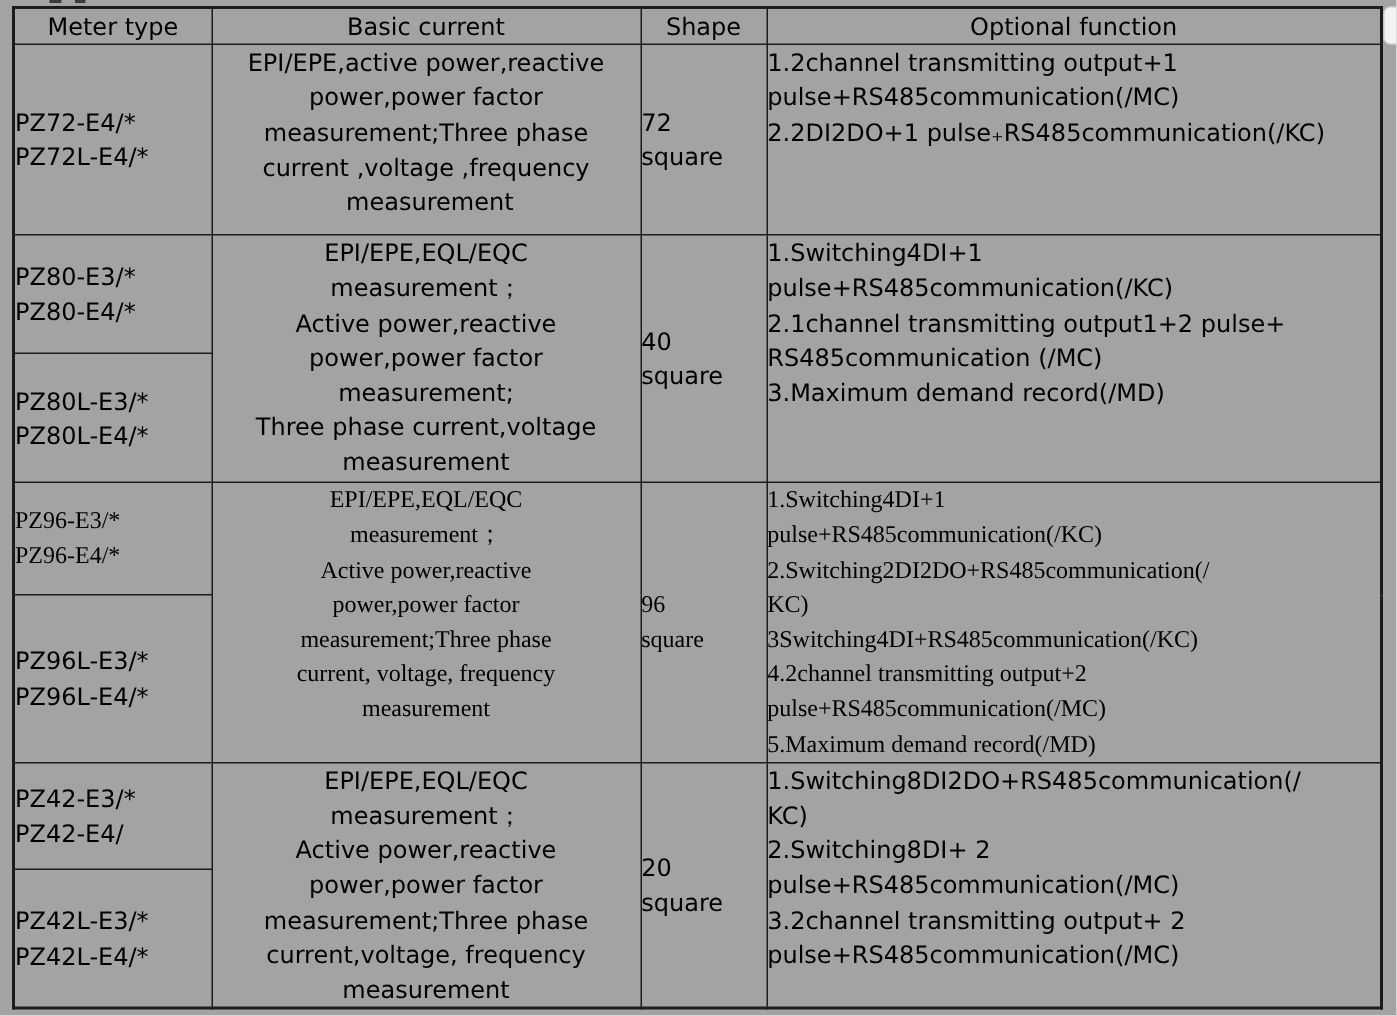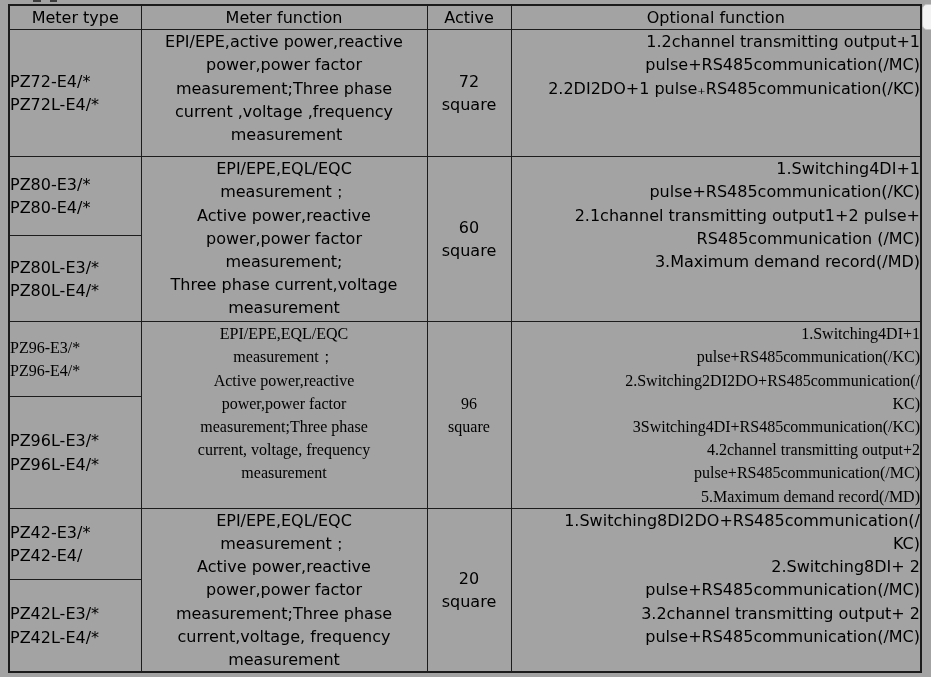--- a/index.html
+++ b/index.html
@@ -64,26 +64,25 @@
     vertical-align: middle;
     white-space: pre-wrap;
   }
   td.c-basic {
     text-align: center;
     vertical-align: top;
     padding: 2px 2px 0 4px;
     white-space: pre-wrap;
   }
   td.c-shape {
-    text-align: center;
     vertical-align: middle;
     white-space: pre-wrap;
   }
   td.c-opt {
-    text-align: right;
+    text-align: left;
     vertical-align: top;
     padding: 2px 1px 0 5px;
     white-space: pre-wrap;
   }
   tr.h-hdr  { height: 23px; }
   tr.h-r1   { height: 127px; }
   tr.h-r2a  { height: 79px; }
   tr.h-r2b  { height: 86px; }
   tr.h-r3a  { height: 75px; font-family: Liberation Serif, serif; }
   tr.h-r3b  { height: 111px; }
@@ -103,22 +102,22 @@
   <table class="spec">
     <colgroup>
       <col style="width:132px">
       <col style="width:286px">
       <col style="width:84px">
       <col style="width:410px">
     </colgroup>
     <tbody>
       <tr class="h-hdr">
         <th class="hdr">Meter type</th>
-        <th class="hdr">Meter function</th>
-        <th class="hdr">Active</th>
+        <th class="hdr">Basic current</th>
+        <th class="hdr">Shape</th>
         <th class="hdr">Optional function</th>
       </tr>
 
       <tr class="h-r1">
         <td class="c-meter">PZ72-E4/*
 PZ72L-E4/*</td>
         <td class="c-basic">EPI/EPE,active power,reactive
 power,power factor
 measurement;Three phase
 current ,voltage ,frequency
@@ -133,21 +132,21 @@
       <tr class="h-r2a">
         <td class="c-meter">PZ80-E3/*
 PZ80-E4/*</td>
         <td class="c-basic" rowspan="2">EPI/EPE,EQL/EQC
 measurement；
 Active power,reactive
 power,power factor
 measurement;
 Three phase current,voltage
 measurement</td>
-        <td class="c-shape" rowspan="2">60
+        <td class="c-shape" rowspan="2">40
 square</td>
         <td class="c-opt" rowspan="2">1.Switching4DI+1
 pulse+RS485communication(/KC)
 2.1channel transmitting output1+2 pulse+
 RS485communication (/MC)
 3.Maximum demand record(/MD)</td>
       </tr>
       <tr class="h-r2b">
         <td class="c-meter">PZ80L-E3/*
 PZ80L-E4/*</td>

